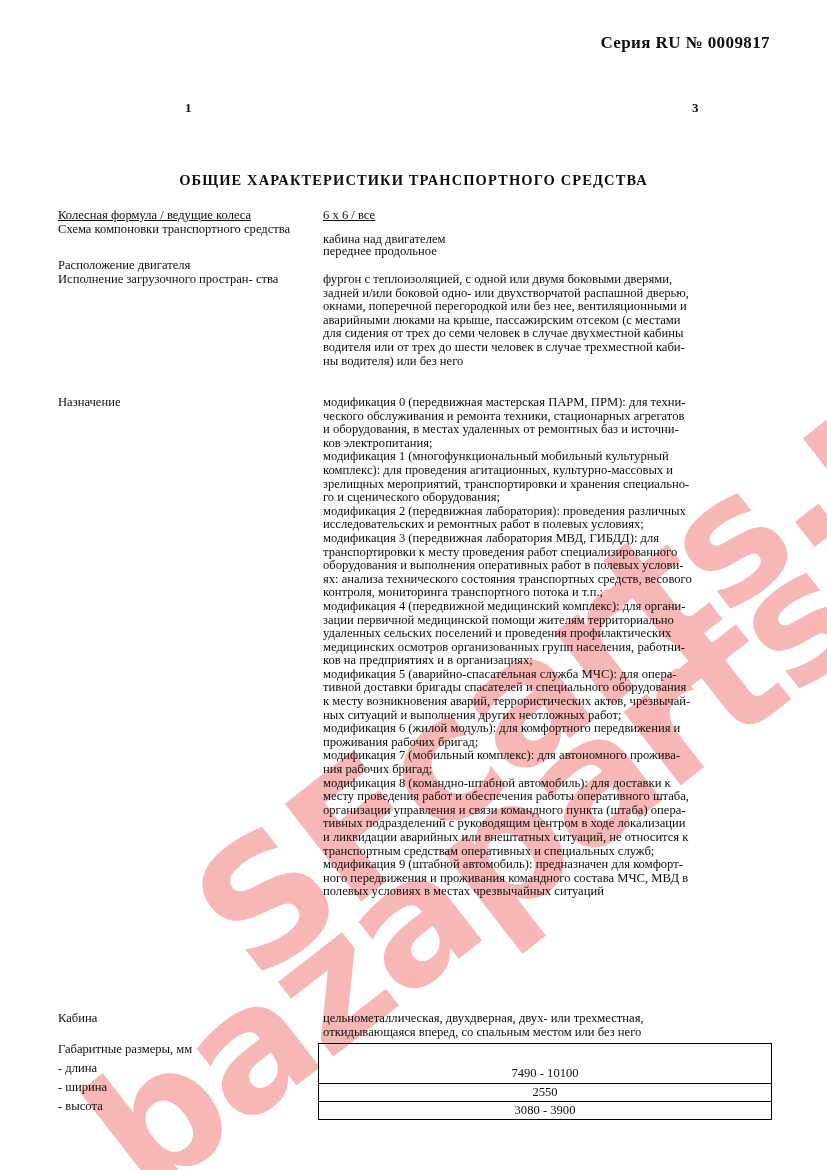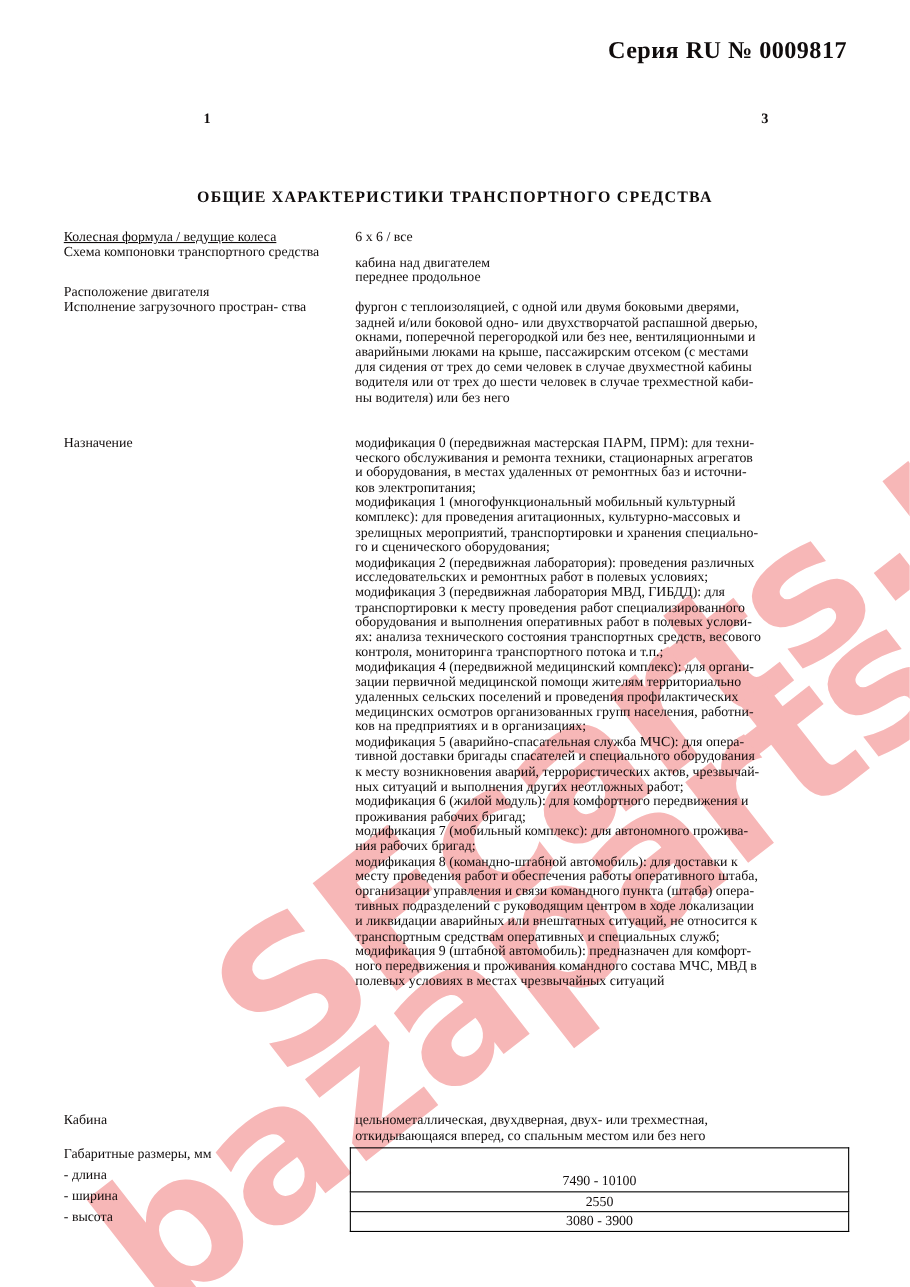--- a/index.html
+++ b/index.html
@@ -62,21 +62,21 @@
   .content {
     position: absolute;
     inset: 0;
     z-index: 2;
   }
 
   .series-no {
     position: absolute;
     right: 57px;
     top: 33px;
-    font-size: 22px;
+    font-size: 17px;
     font-weight: 700;
     letter-spacing: 0.4px;
     white-space: nowrap;
   }
 
   .page-num-left {
     position: absolute;
     left: 185px;
     top: 100px;
     font-size: 13px;
@@ -169,21 +169,21 @@
 
     <div class="series-no">Серия RU № 0009817</div>
 
     <div class="page-num-left">1</div>
     <div class="page-num-right">3</div>
 
 
     <div class="doc-title">ОБЩИЕ ХАРАКТЕРИСТИКИ ТРАНСПОРТНОГО СРЕДСТВА</div>
 
     <div class="spec-label block" style="top:209px;text-decoration:underline;">Колесная формула / ведущие колеса</div>
-    <div class="spec-value block" style="top:209px;">6 х 6 / все</div>
+    <div class="spec-value block" style="top:209px;text-decoration:underline;">6 х 6 / все</div>
 
     <div class="spec-label block" style="top:223px;">Схема компоновки транспортного
 средства</div>
     <div class="spec-value block" style="top:233px;">кабина над двигателем</div>
 
     <div class="spec-label block" style="top:259px;">Расположение двигателя</div>
     <div class="spec-value block" style="top:245px;">переднее продольное</div>
 
     <div class="spec-label block" style="top:273px;">Исполнение загрузочного простран-
 ства</div>

